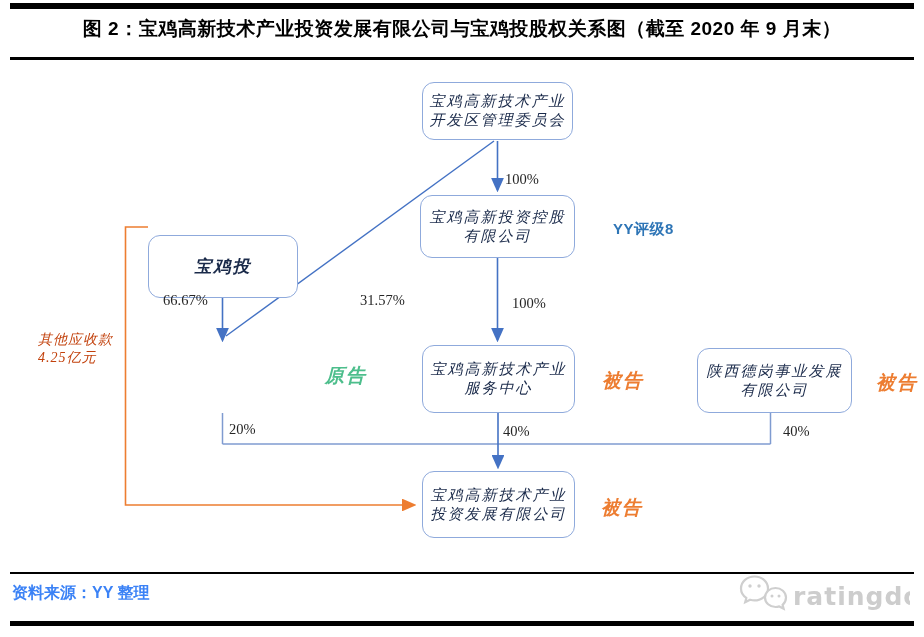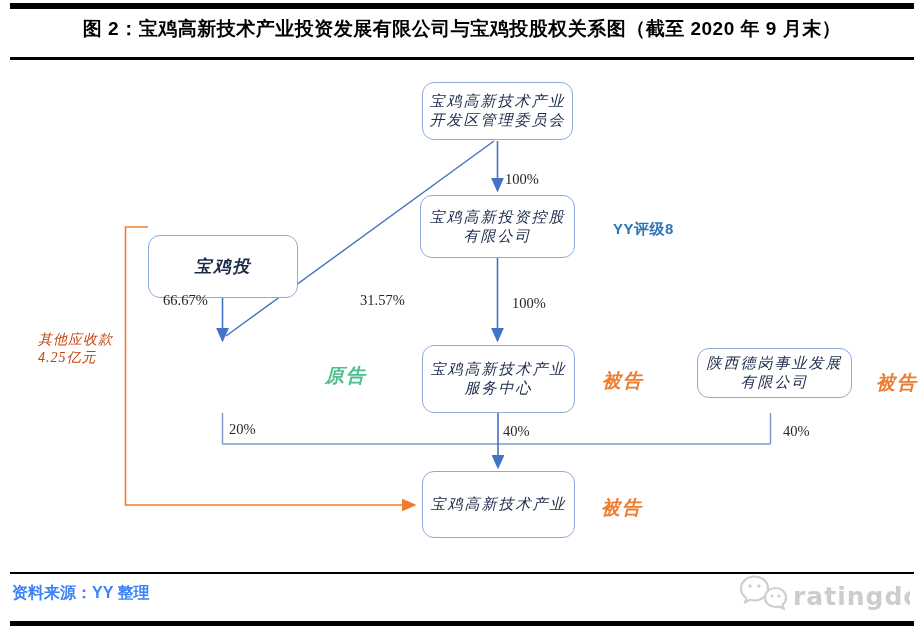--- a/index.html
+++ b/index.html
@@ -77,27 +77,28 @@
   </div>
 
   <div class="rating">YY评级8</div>
 
 
   <div class="node" id="node-service" style="left:422px; top:345px; width:153px; height:68px;">
     <span class="nline">宝鸡高新技术产业</span>
     <span class="nline">服务中心</span>
   </div>
 
-  <div class="node" id="node-degang" style="left:697px; top:348px; width:155px; height:50px;">
+  <div class="node" id="node-degang" style="left:697px; top:348px; width:155px; height:65px;">
     <span class="nline">陕西德岗事业发展</span>
     <span class="nline">有限公司</span>
   </div>
 
   <div class="node" id="node-target" style="left:422px; top:471px; width:153px; height:67px;">
     <span class="nline">宝鸡高新技术产业</span>
+    <span class="nline">投资发展有限公司</span>
   </div>
 
   <span class="pct" style="left:505px; top:171px;">100%</span>
   <span class="pct" style="left:163px; top:292px;">66.67%</span>
   <span class="pct" style="left:360px; top:292px;">31.57%</span>
   <span class="pct" style="left:512px; top:295px;">100%</span>
   <span class="pct" style="left:229px; top:421px;">20%</span>
   <span class="pct" style="left:503px; top:423px;">40%</span>
   <span class="pct" style="left:783px; top:423px;">40%</span>
 

